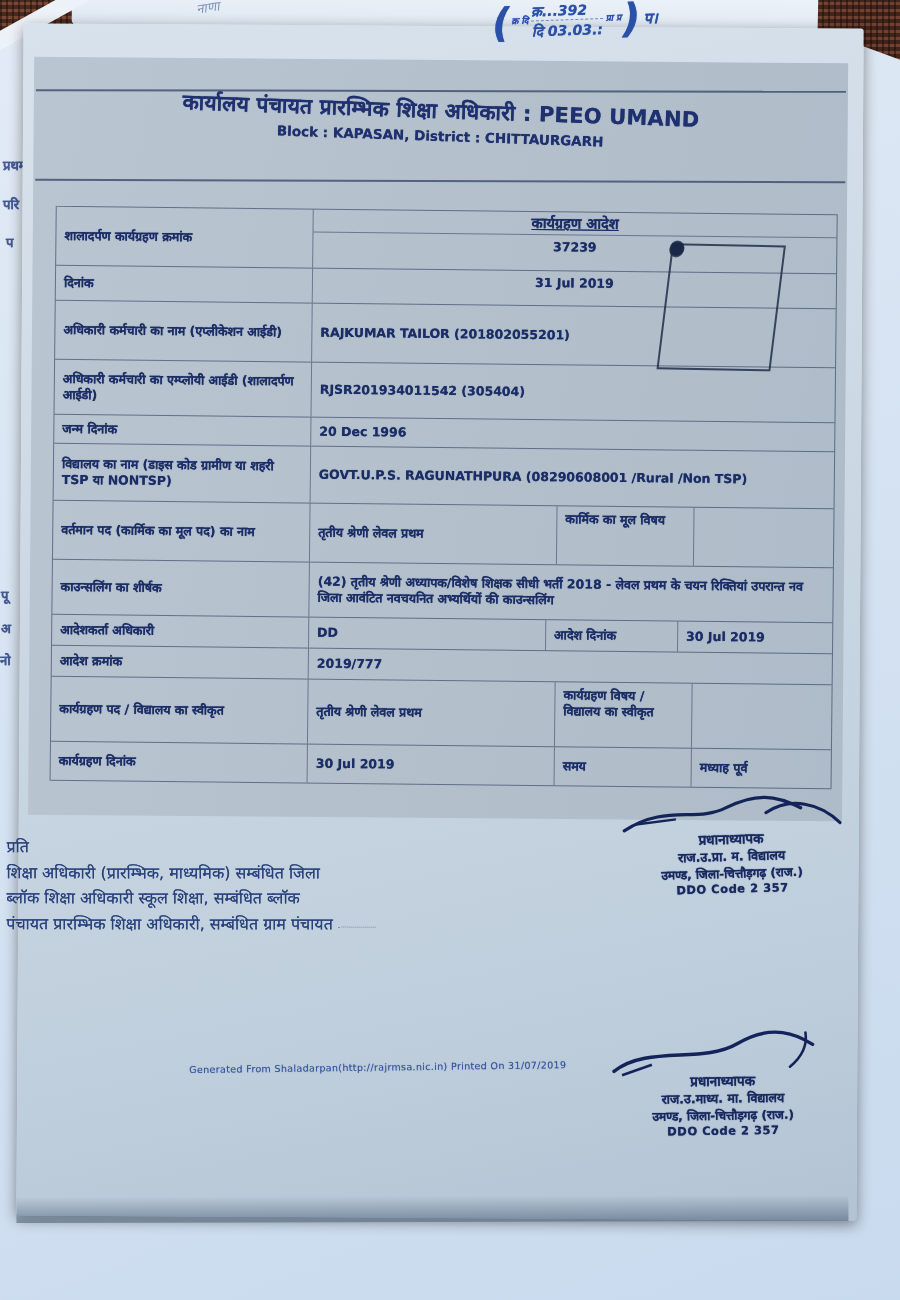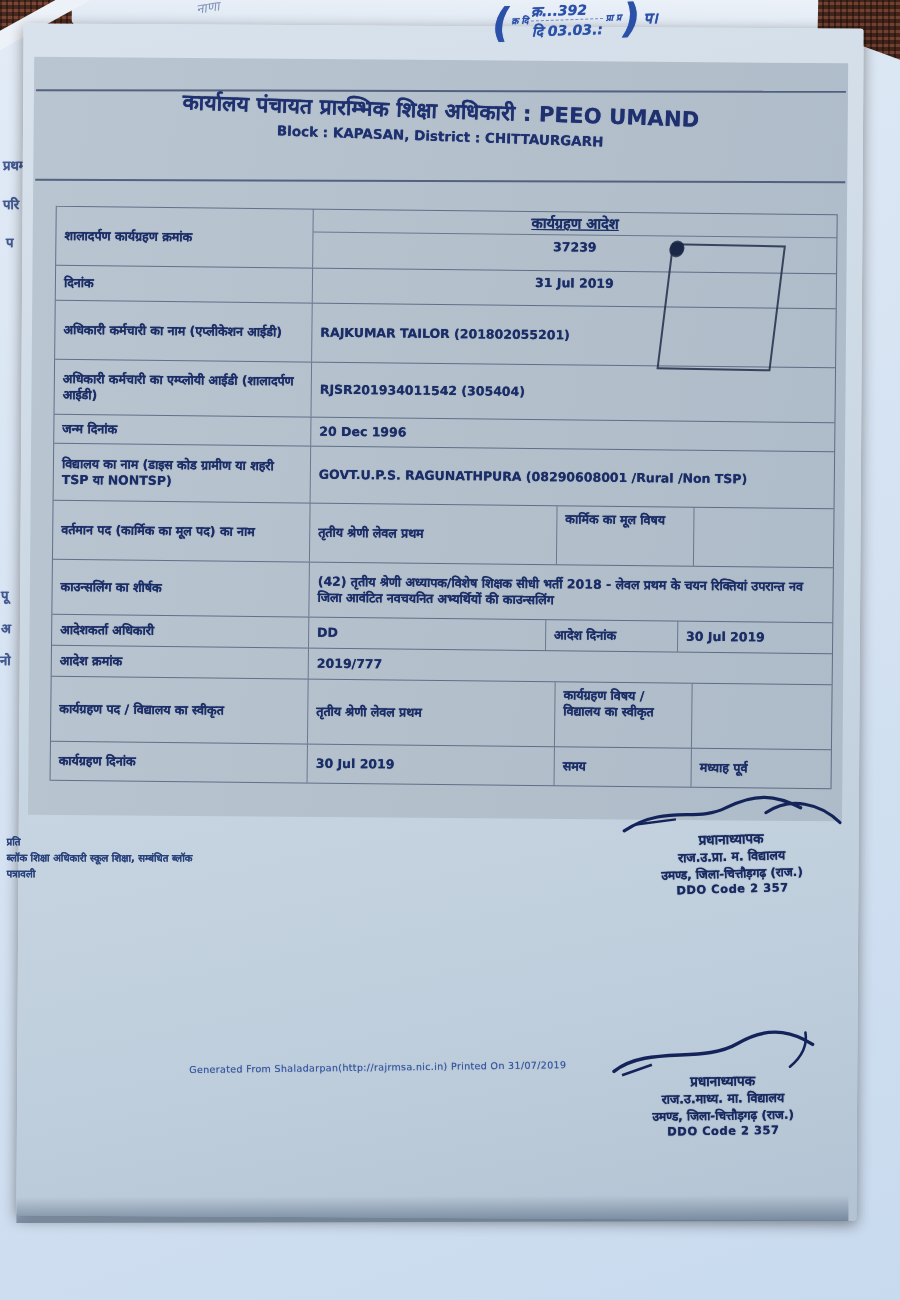--- a/index.html
+++ b/index.html
@@ -70,22 +70,22 @@
     text-decoration:underline;padding:2px 0 1px;border-bottom:1.5px solid rgba(45,60,92,.55);}
   .cval{text-align:center;font-weight:bold;padding:4px 0;}
   .subtop{align-items:flex-start;padding-top:5px;}
 
   .photo-box{position:absolute;left:632px;top:182px;width:110px;height:122px;
     border:2.5px solid rgba(33,46,73,.85);transform:skewX(-6deg) rotate(.6deg);}
   .photo-box::before{content:"";position:absolute;left:-4px;top:-5px;width:15px;height:17px;
     background:radial-gradient(circle,#1a2746 55%,rgba(26,39,70,.25));border-radius:50%;}
 
   
-  .cc{position:absolute;left:-12px;top:810px;width:370px;font-size:10px;
-    color:#29417b;line-height:1.6;font-weight:700;transform:rotate(-.3deg);
+  .cc{position:absolute;left:-12px;top:810px;width:370px;font-size:16px;
+    color:#29417b;line-height:1.6;font-weight:400;transform:rotate(-.3deg);
     text-shadow:0 0 .6px rgba(41,65,123,.8);}
   .cc-item{white-space:nowrap;overflow:hidden;}
   .lead::after{content:"";display:inline-block;width:84px;margin-left:6px;
     border-bottom:1.5px dotted rgba(55,75,125,.5);vertical-align:2px;}
 
   
   .stamp{position:absolute;text-align:center;color:#17295f;font-weight:800;}
   .stamp .sig{display:block;margin:0 auto -6px;}
   .s1{font-size:13.5px;} .s2{font-size:12.5px;} .s3{font-size:12px;} .s4{font-size:11.5px;letter-spacing:.5px;}
   .stamp div{text-shadow:0 0 1px rgba(23,41,95,.9);}
@@ -214,22 +214,23 @@
           <div class="cell grow">मध्याह पूर्व</div>
         </div>
 
       </div>
 
       <div class="photo-box"></div>
     </div>
 
     <div class="cc">
       <div class="cc-item">प्रति</div>
+      <div class="cc-item">शिक्षा अधिकारी (प्रारम्भिक, माध्यमिक) सम्बंधित जिला</div>
       <div class="cc-item">ब्लॉक शिक्षा अधिकारी स्कूल शिक्षा, सम्बंधित ब्लॉक</div>
-      <div class="cc-item">पत्रावली</div>
+      <div class="cc-item lead">पंचायत प्रारम्भिक शिक्षा अधिकारी, सम्बंधित ग्राम पंचायत</div>
     </div>
 
     <div class="stamp stamp-upper">
       <svg class="sig" width="230" height="44" viewBox="0 0 230 44">
         <path d="M8 36 C 50 10, 80 30, 110 16 S 160 4, 185 18" fill="none" stroke="#14245a" stroke-width="3.2" stroke-linecap="round"></path>
         <path d="M150 22 C 175 6, 205 14, 224 34" fill="none" stroke="#14245a" stroke-width="3" stroke-linecap="round"></path>
         <path d="M20 30 L 60 26" fill="none" stroke="#14245a" stroke-width="2.4"></path>
       </svg>
       <div class="s1">प्रधानाध्यापक</div>
       <div class="s2">राज.उ.प्रा. म. विद्यालय</div>

